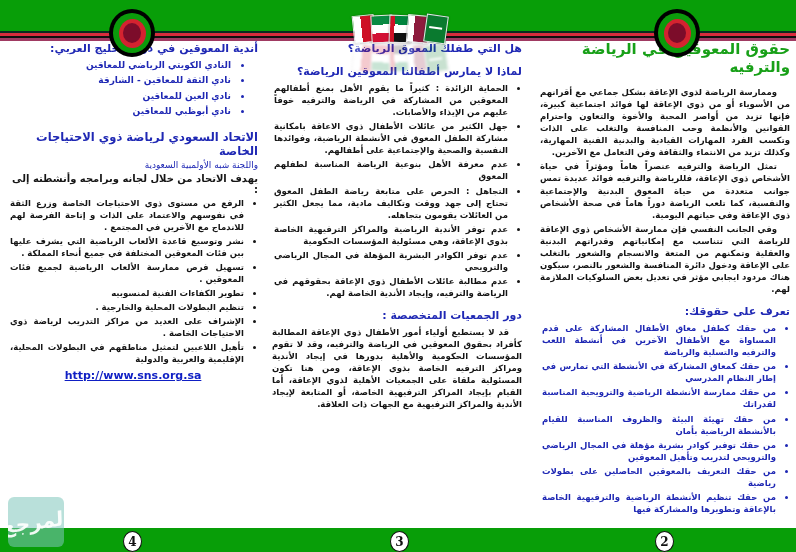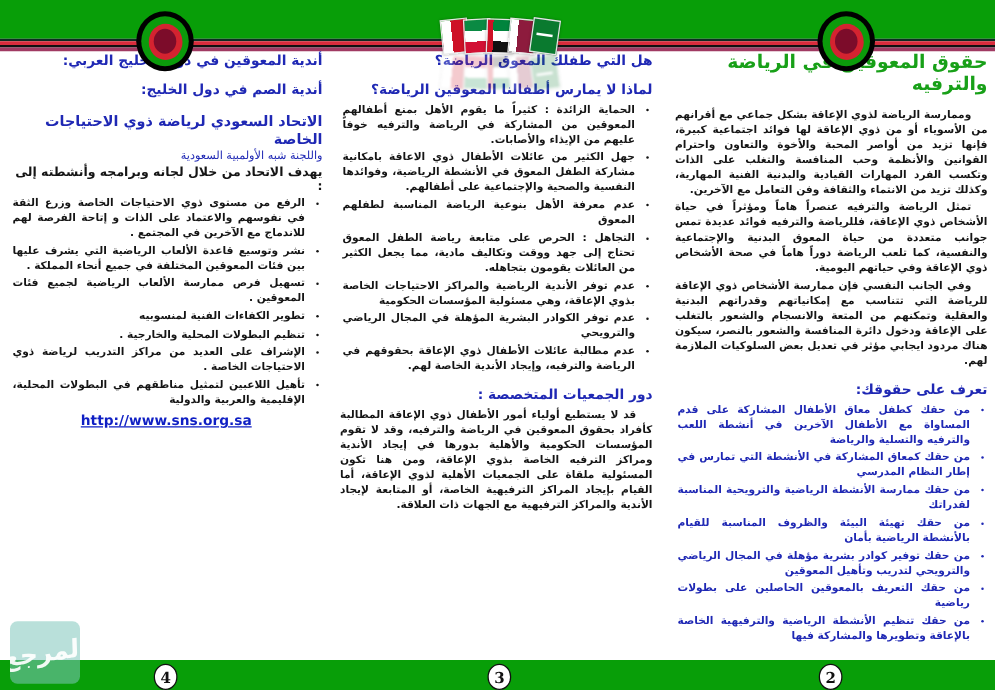--- a/index.html
+++ b/index.html
@@ -131,31 +131,36 @@
 </div>
 
 <div class="col col-p3">
   <div class="h-blue first">هل التي طفلك المعوق الرياضة؟</div>
   <div class="h-blue">لماذا لا يمارس أطفالنا المعوقين الرياضة؟</div>
   <ul>
     <li>الحماية الزائدة : كثيراً ما يقوم الأهل بمنع أطفالهم المعوقين من المشاركة في الرياضة والترفيه خوفاً عليهم من الإيذاء والأصابات.</li>
     <li>جهل الكثير من عائلات الأطفال ذوي الاعاقة بامكانية مشاركة الطفل المعوق في الأنشطة الرياضية، وفوائدها النفسية والصحية والإجتماعية على أطفالهم.</li>
     <li>عدم معرفة الأهل بنوعية الرياضة المناسبة لطفلهم المعوق</li>
     <li>التجاهل : الحرص على متابعة رياضة الطفل المعوق تحتاج إلى جهد ووقت وتكاليف مادية، مما يجعل الكثير من العائلات يقومون بتجاهله.</li>
-    <li>عدم توفر الأندية الرياضية والمراكز الاحتياجات الخاصة بذوي الإعاقة، وهي مسئولية المؤسسات الحكومية</li>
+    <li>عدم توفر الأندية الرياضية والمراكز الترفيهية الخاصة بذوي الإعاقة، وهي مسئولية المؤسسات الحكومية</li>
     <li>عدم توفر الكوادر البشرية المؤهلة في المجال الرياضي والترويحي</li>
     <li>عدم مطالبة عائلات الأطفال ذوي الإعاقة بحقوقهم في الرياضة والترفيه، وإيجاد الأندية الخاصة لهم.</li>
   </ul>
   <div class="h-blue">دور الجمعيات المتخصصة :</div>
   <p class="body">قد لا يستطيع أولياء أمور الأطفال ذوي الإعاقة المطالبة كأفراد بحقوق المعوقين في الرياضة والترفيه، وقد لا تقوم المؤسسات الحكومية والأهلية بدورها في إيجاد الأندية ومراكز الترفيه الخاصة بذوي الإعاقة، ومن هنا تكون المسئولية ملقاة على الجمعيات الأهلية لذوي الإعاقة، أما القيام بإيجاد المراكز الترفيهية الخاصة، أو المتابعة لإيجاد الأندية والمراكز الترفيهية مع الجهات ذات العلاقة.</p>
 </div>
 
 <div class="col col-p4">
   <div class="h-blue first">أندية المعوقين في دول الخليج العربي:</div>
-  <div class="h-blue">أندية الصم في دول الخليج:</div>
+  <ul class="blue clubs">
+    <li>النادي الكويتي الرياضي للمعاقين</li>
+    <li>نادي الثقة للمعاقين - الشارقة</li>
+    <li>نادي العين للمعاقين</li>
+    <li>نادي أبوظبي للمعاقين</li>
+  </ul>
   <div class="fed-heading">الاتحاد السعودي لرياضة ذوي الاحتياجات الخاصة</div>
   <div class="fed-sub">واللجنة شبه الأولمبية السعودية</div>
   <div class="fed-intro">يهدف الاتحاد من خلال لجانه وبرامجه وأنشطته إلى :</div>
   <ul>
     <li>الرفع من مستوى ذوي الاحتياجات الخاصة وزرع الثقة في نفوسهم والاعتماد على الذات و إتاحة الفرصة لهم للاندماج مع الآخرين في المجتمع .</li>
     <li>نشر وتوسيع قاعدة الألعاب الرياضية التي يشرف عليها بين فئات المعوقين المختلفة في جميع أنحاء المملكة .</li>
     <li>تسهيل فرص ممارسة الألعاب الرياضية لجميع فئات المعوقين .</li>
     <li>تطوير الكفاءات الفنية لمنسوبيه</li>
     <li>تنظيم البطولات المحلية والخارجية .</li>
     <li>الإشراف على العديد من مراكز التدريب لرياضة ذوي الاحتياجات الخاصة .</li>

